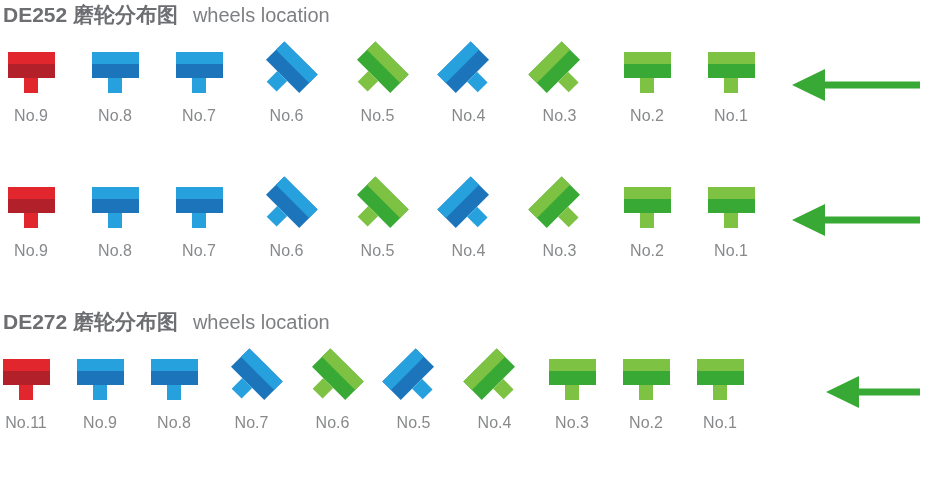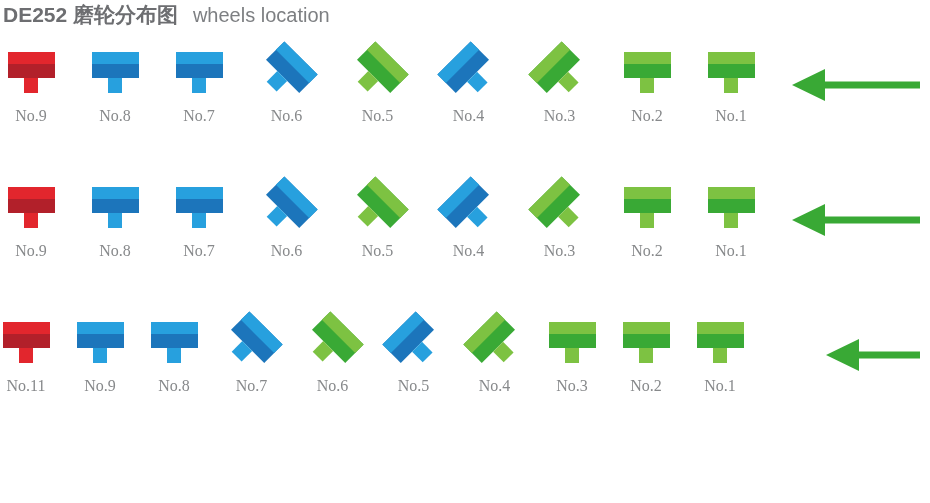--- a/index.html
+++ b/index.html
@@ -29,21 +29,21 @@
   .wheel.tilt-cw  { transform:rotate(45deg); }
   .wheel.tilt-ccw { transform:rotate(-45deg); }
   .bar { position:absolute; left:0; top:0; width:47px; height:26px; background:var(--wd); }
   .bar::before {
     content:""; position:absolute; left:0; top:0; width:100%; height:12px; background:var(--wl);
   }
   .stem { position:absolute; left:16px; top:26px; width:14px; height:15px; background:var(--wl); }
   .wheel.red   { --wl:var(--red_light);   --wd:var(--red_dark); }
   .wheel.blue  { --wl:var(--blue_light);  --wd:var(--blue_dark); }
   .wheel.green { --wl:var(--green_light); --wd:var(--green_dark); }
-  .wheel-label { font-size:16px; color:var(--label_gray); margin-top:3px; white-space:nowrap;font-family:Liberation Serif, serif; }
+  .wheel-label { font-size:16px; color:var(--label_gray); margin-top:3px; white-space:nowrap; }
   .arrow {
     flex:1 1 auto; height:64px; display:flex; align-items:center; justify-content:flex-end;
     padding-top:26px; box-sizing:border-box;
   }
   .arrow svg { fill:var(--arrow_green); display:block; }
 </style>
 </head>
 <body>
 
 <div class="section">
@@ -229,20 +229,25 @@
       <div class="arrow">
         <svg width="130" height="34" viewBox="0 0 130 34">
           <polygon points="0,17 33,1 33,33"></polygon>
           <rect x="30" y="13.5" width="98" height="7"></rect>
         </svg>
       </div>
     </div>
 </div>
 
 <div class="section">
+  <h2 class="section-title">
+    <span>DE272</span>
+    <span>磨轮分布图</span>
+    <span class="title-en">wheels location</span>
+  </h2>
   <div class="wheel-row compact">
       <div class="cell straight">
         <div class="icon-box">
           <div class="wheel red">
             <div class="bar"></div>
             <div class="stem"></div>
           </div>
         </div>
         <div class="wheel-label">No.11</div>
       </div>

